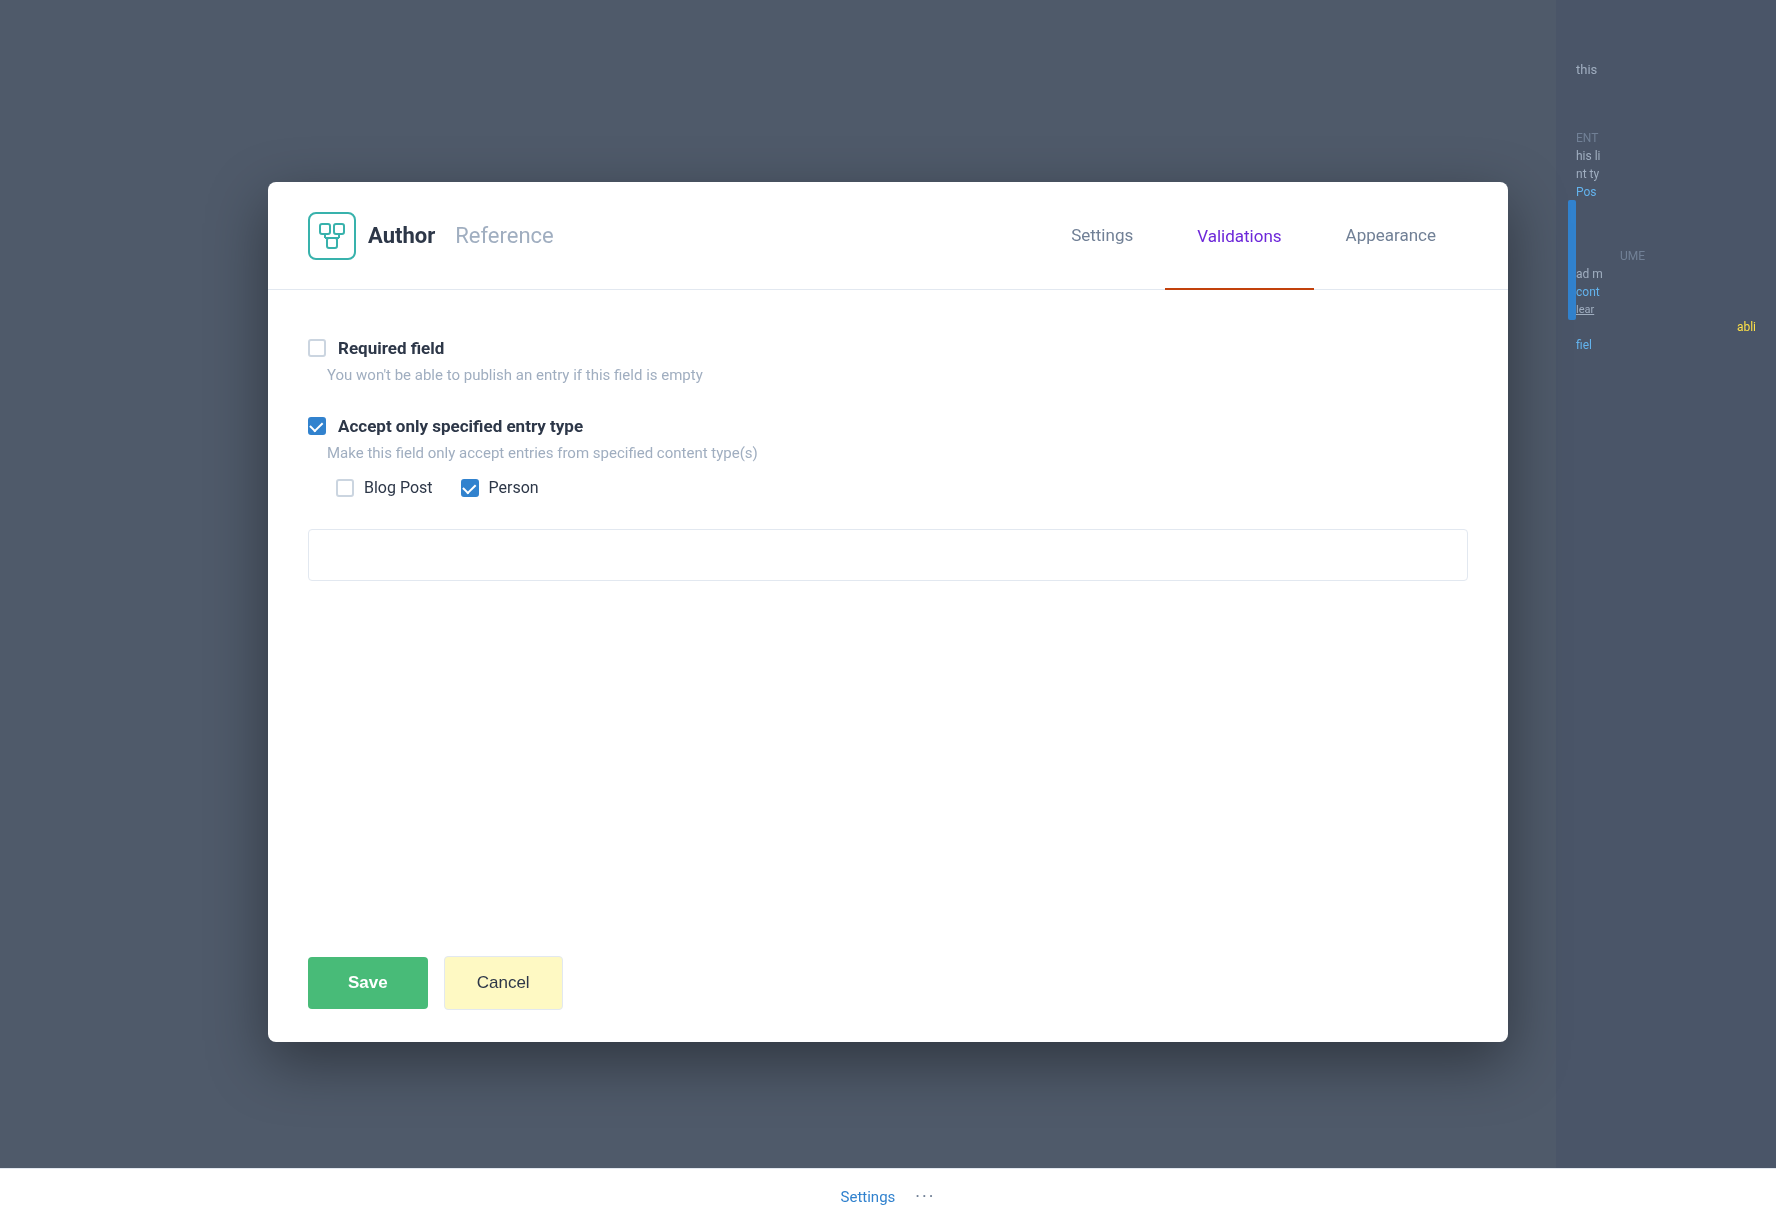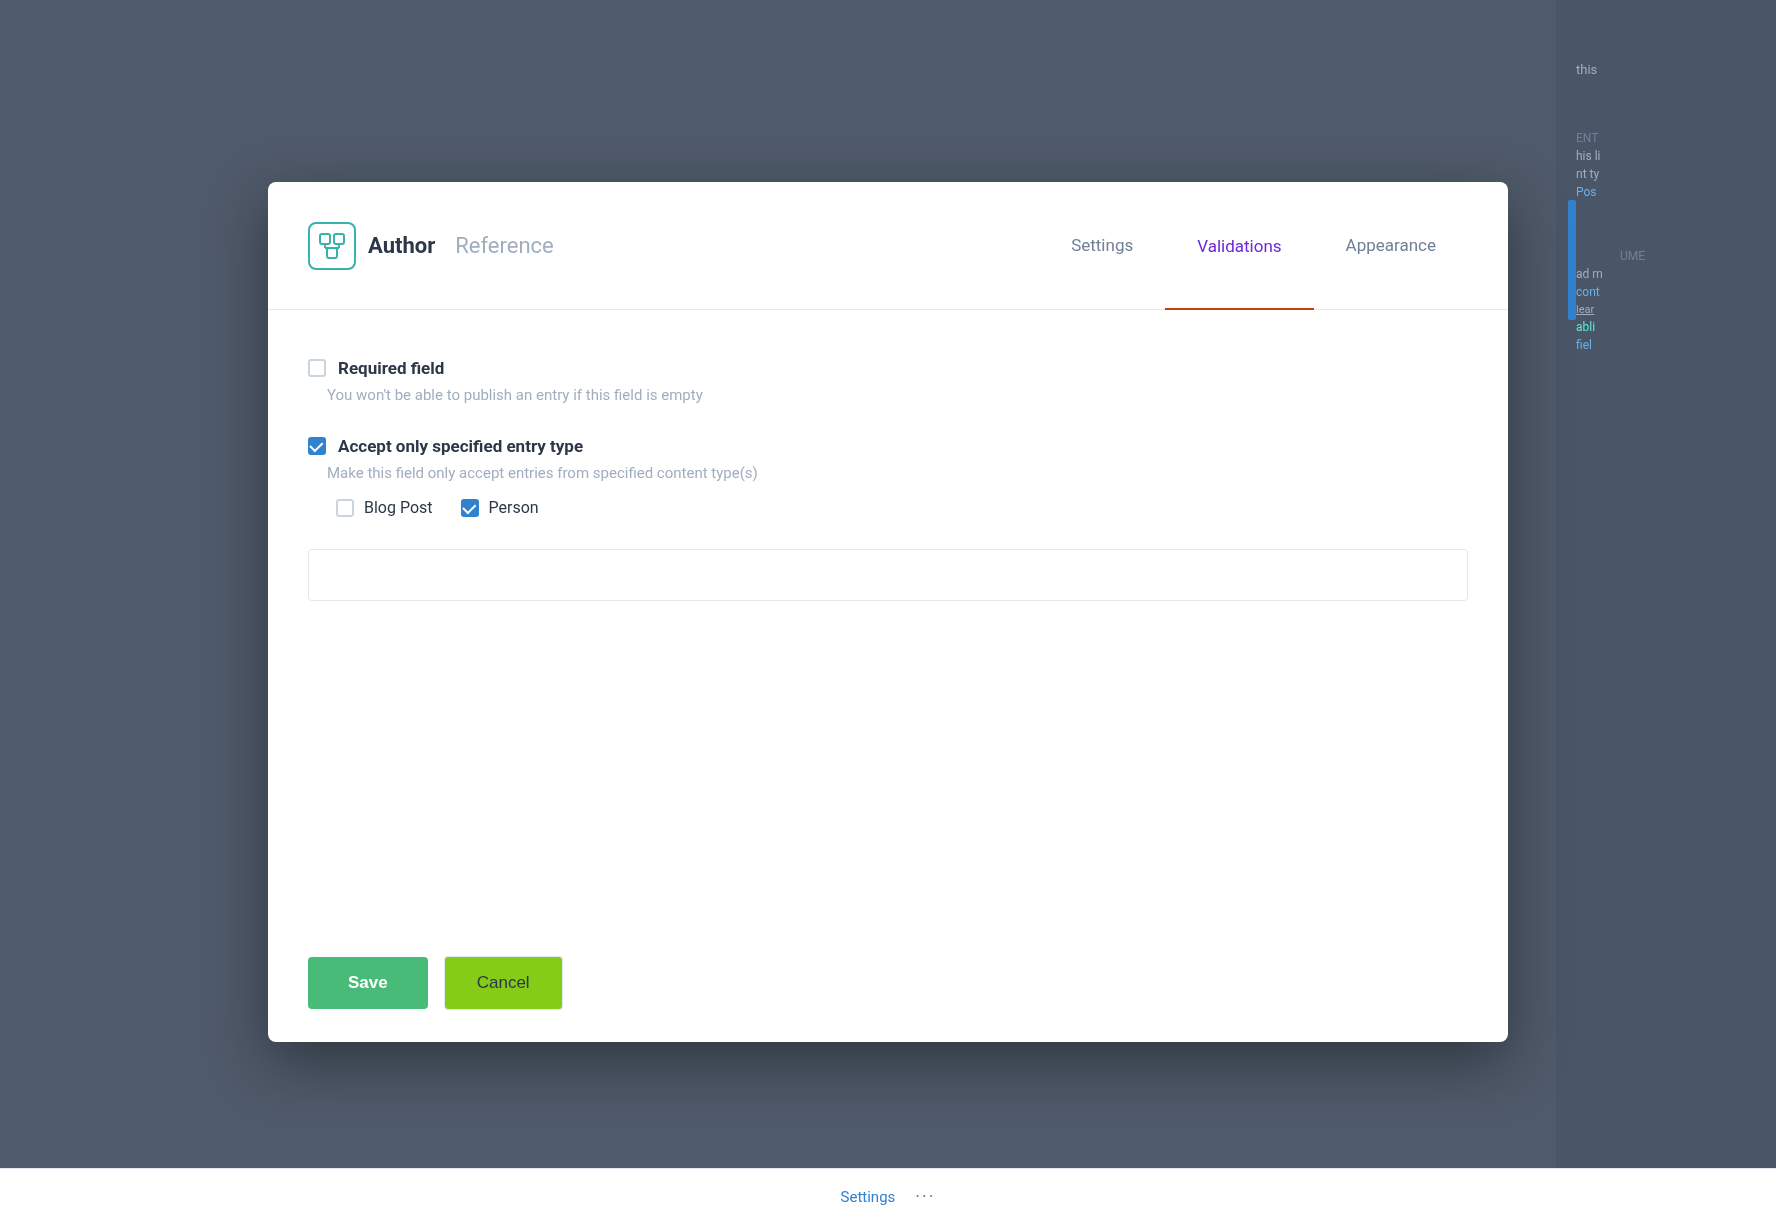--- a/index.html
+++ b/index.html
@@ -43,21 +43,21 @@
       flex-direction: column;
       box-shadow: 0 20px 60px rgba(0,0,0,0.4);
     }
 
     
     .modal-header {
       display: flex;
       align-items: center;
       padding: 0 40px;
       border-bottom: 1px solid #e2e8f0;
-      height: 128px;
+      height: 108px;
       gap: 0;
     }
 
     .header-brand {
       display: flex;
       align-items: center;
       gap: 12px;
       margin-right: auto;
     }
 
@@ -230,21 +230,21 @@
       color: white;
       border: none;
       border-radius: 4px;
       padding: 16px 40px;
       font-size: 17px;
       font-weight: 600;
       cursor: pointer;
     }
 
     .btn-cancel {
-      background: #84cc16;
+      background: #fef9c3;
       color: #2d3748;
       border: 1px solid #e2e8f0;
       border-radius: 4px;
       padding: 16px 32px;
       font-size: 17px;
       font-weight: 500;
       cursor: pointer;
     }
 
     
@@ -300,21 +300,21 @@
     <div style="color:#718096; font-size:12px;">ENT</div>
     <div style="color:#a0aec0; font-size:12px;">his li</div>
     <div style="color:#a0aec0; font-size:12px;">nt ty</div>
     <div style="color:#63b3ed; font-size:12px;">Pos</div>
   </div>
   <div style="display:flex; flex-direction:column; gap:4px;">
     <div style="color:#718096; font-size:12px;padding-left:44px;">UME</div>
     <div style="color:#a0aec0; font-size:12px;">ad m</div>
     <div style="color:#63b3ed; font-size:12px;">cont</div>
     <div style="color:#a0aec0; font-size:11px;text-decoration:underline;">lear</div>
-    <div style="color:#5eead4; font-size:12px;">abli</div>
+    <div style="color:#fde047; font-size:12px;text-align:right;">abli</div>
     <div style="color:#63b3ed; font-size:12px;">fiel</div>
   </div>
 </div>
 
 <div class="blue-bar"></div>
 
 <div class="modal">
 
   <div class="modal-header">
     <div class="header-brand">

